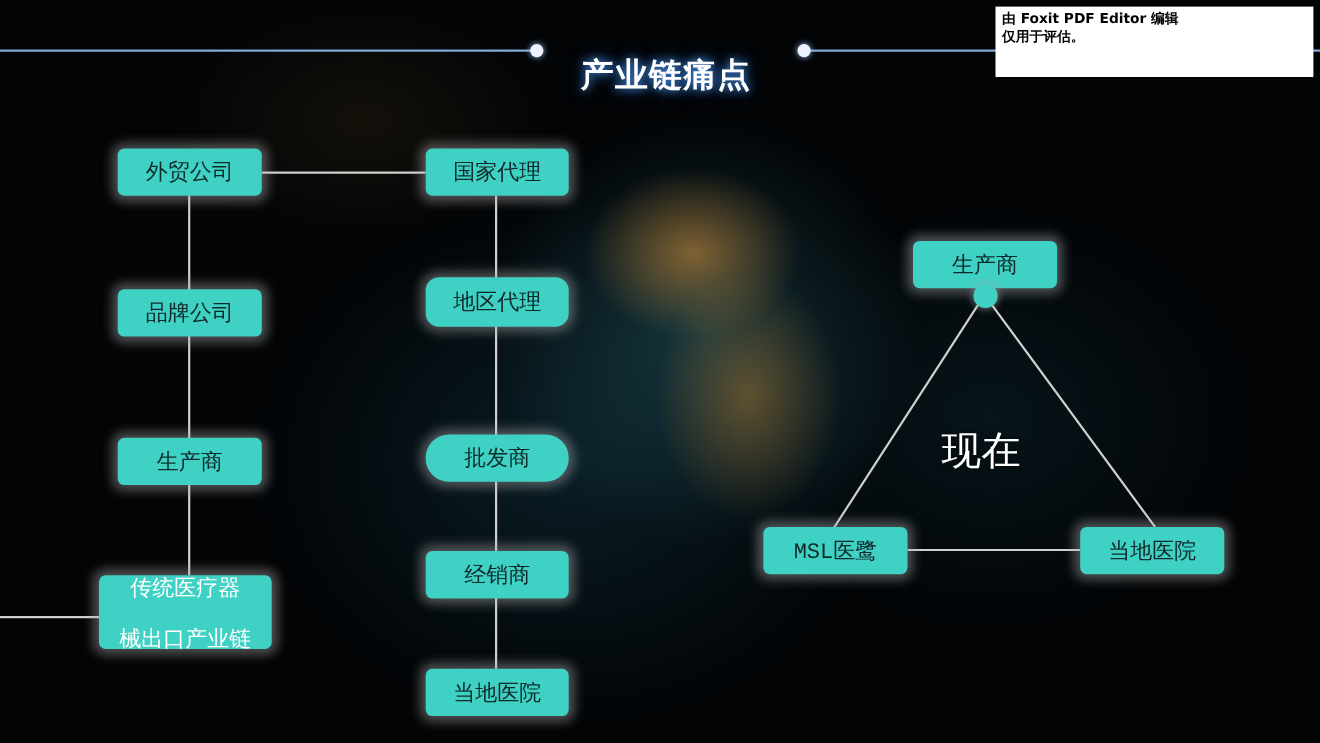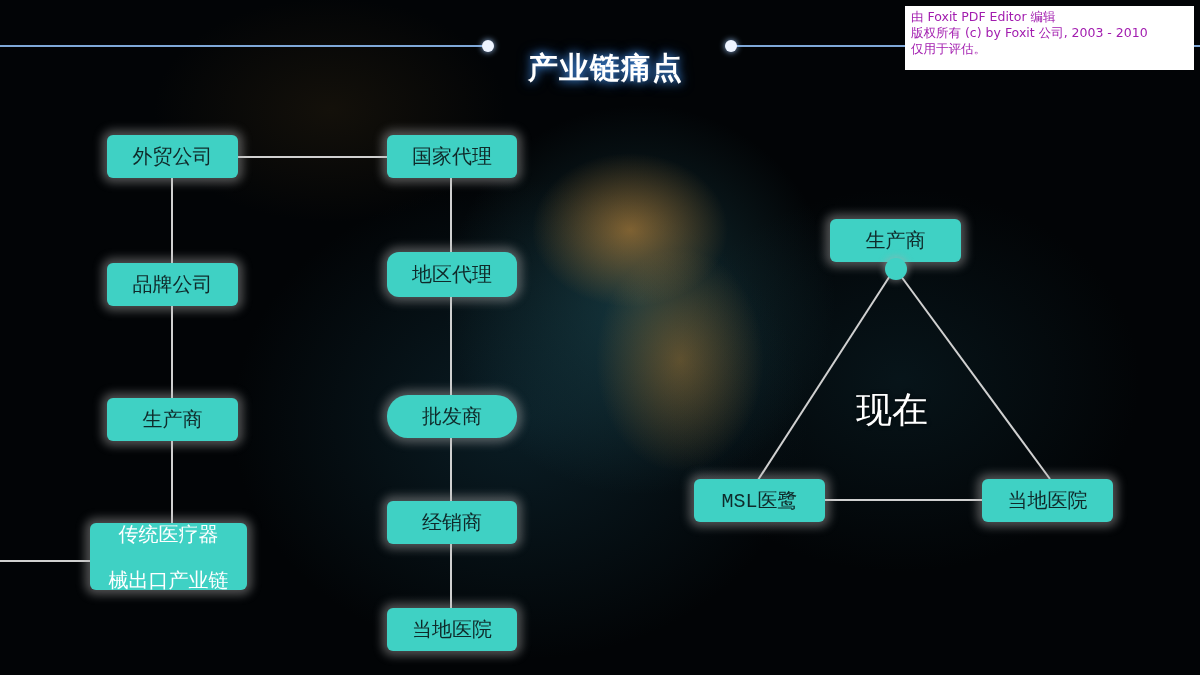--- a/index.html
+++ b/index.html
@@ -31,21 +31,21 @@
   .node { position:absolute; background:#3fd1c4; border-radius:6px; color:#0f2a2a;
     display:flex; align-items:center; justify-content:center; 
     font-size:20px; box-shadow:0 0 10px 5px rgba(170,170,170,0.45); }
   .node.multi { color:#ffffff; font-size:20px; line-height:26px; flex-direction:column;gap:20px; }
   .title { position:absolute; left:528px; top:48px; font-size:30px; font-weight:bold;
     color:#fff; text-shadow:0 0 8px #3a7fd0, 0 0 14px #2a5fa0; letter-spacing:1px; }
   .center-label { position:absolute; left:856px; top:386px; font-size:36px; color:#fff;
     text-shadow:0 0 4px rgba(0,0,0,0.8); }
   .dot { position:absolute; border-radius:50%; }
   .watermark { position:absolute; left:905px; top:6px; width:289px; height:64px; background:#fff;
-    color:#a21caf; font-size:12.5px; font-weight:normal; line-height:16px; padding:3px 6px; box-sizing:border-box; }
+    color:#000000; font-size:12.5px; font-weight:bold; line-height:16px; padding:3px 6px; box-sizing:border-box; }
 </style>
 </head>
 <body>
 
 <div class="bg"></div>
 <div class="stars"></div>
 
 <svg class="lines" width="1200" height="675">
 
   <line x1="0" y1="46" x2="488" y2="46" stroke="#7fa8d8" stroke-width="2"></line>
@@ -105,15 +105,14 @@
     <span>MSL医鹭</span>
   </div>
 <div class="node" style="left:982px;top:479px;width:131px;height:43px;">
     <span>当地医院</span>
   </div>
 
 <div class="center-label">现在</div>
 
 <div class="watermark">
   <div>由 Foxit PDF Editor 编辑</div>
-  <div>版权所有 (c) by Foxit 公司, 2003 - 2010</div>
   <div>仅用于评估。</div>
 </div>
 
 </body></html>

